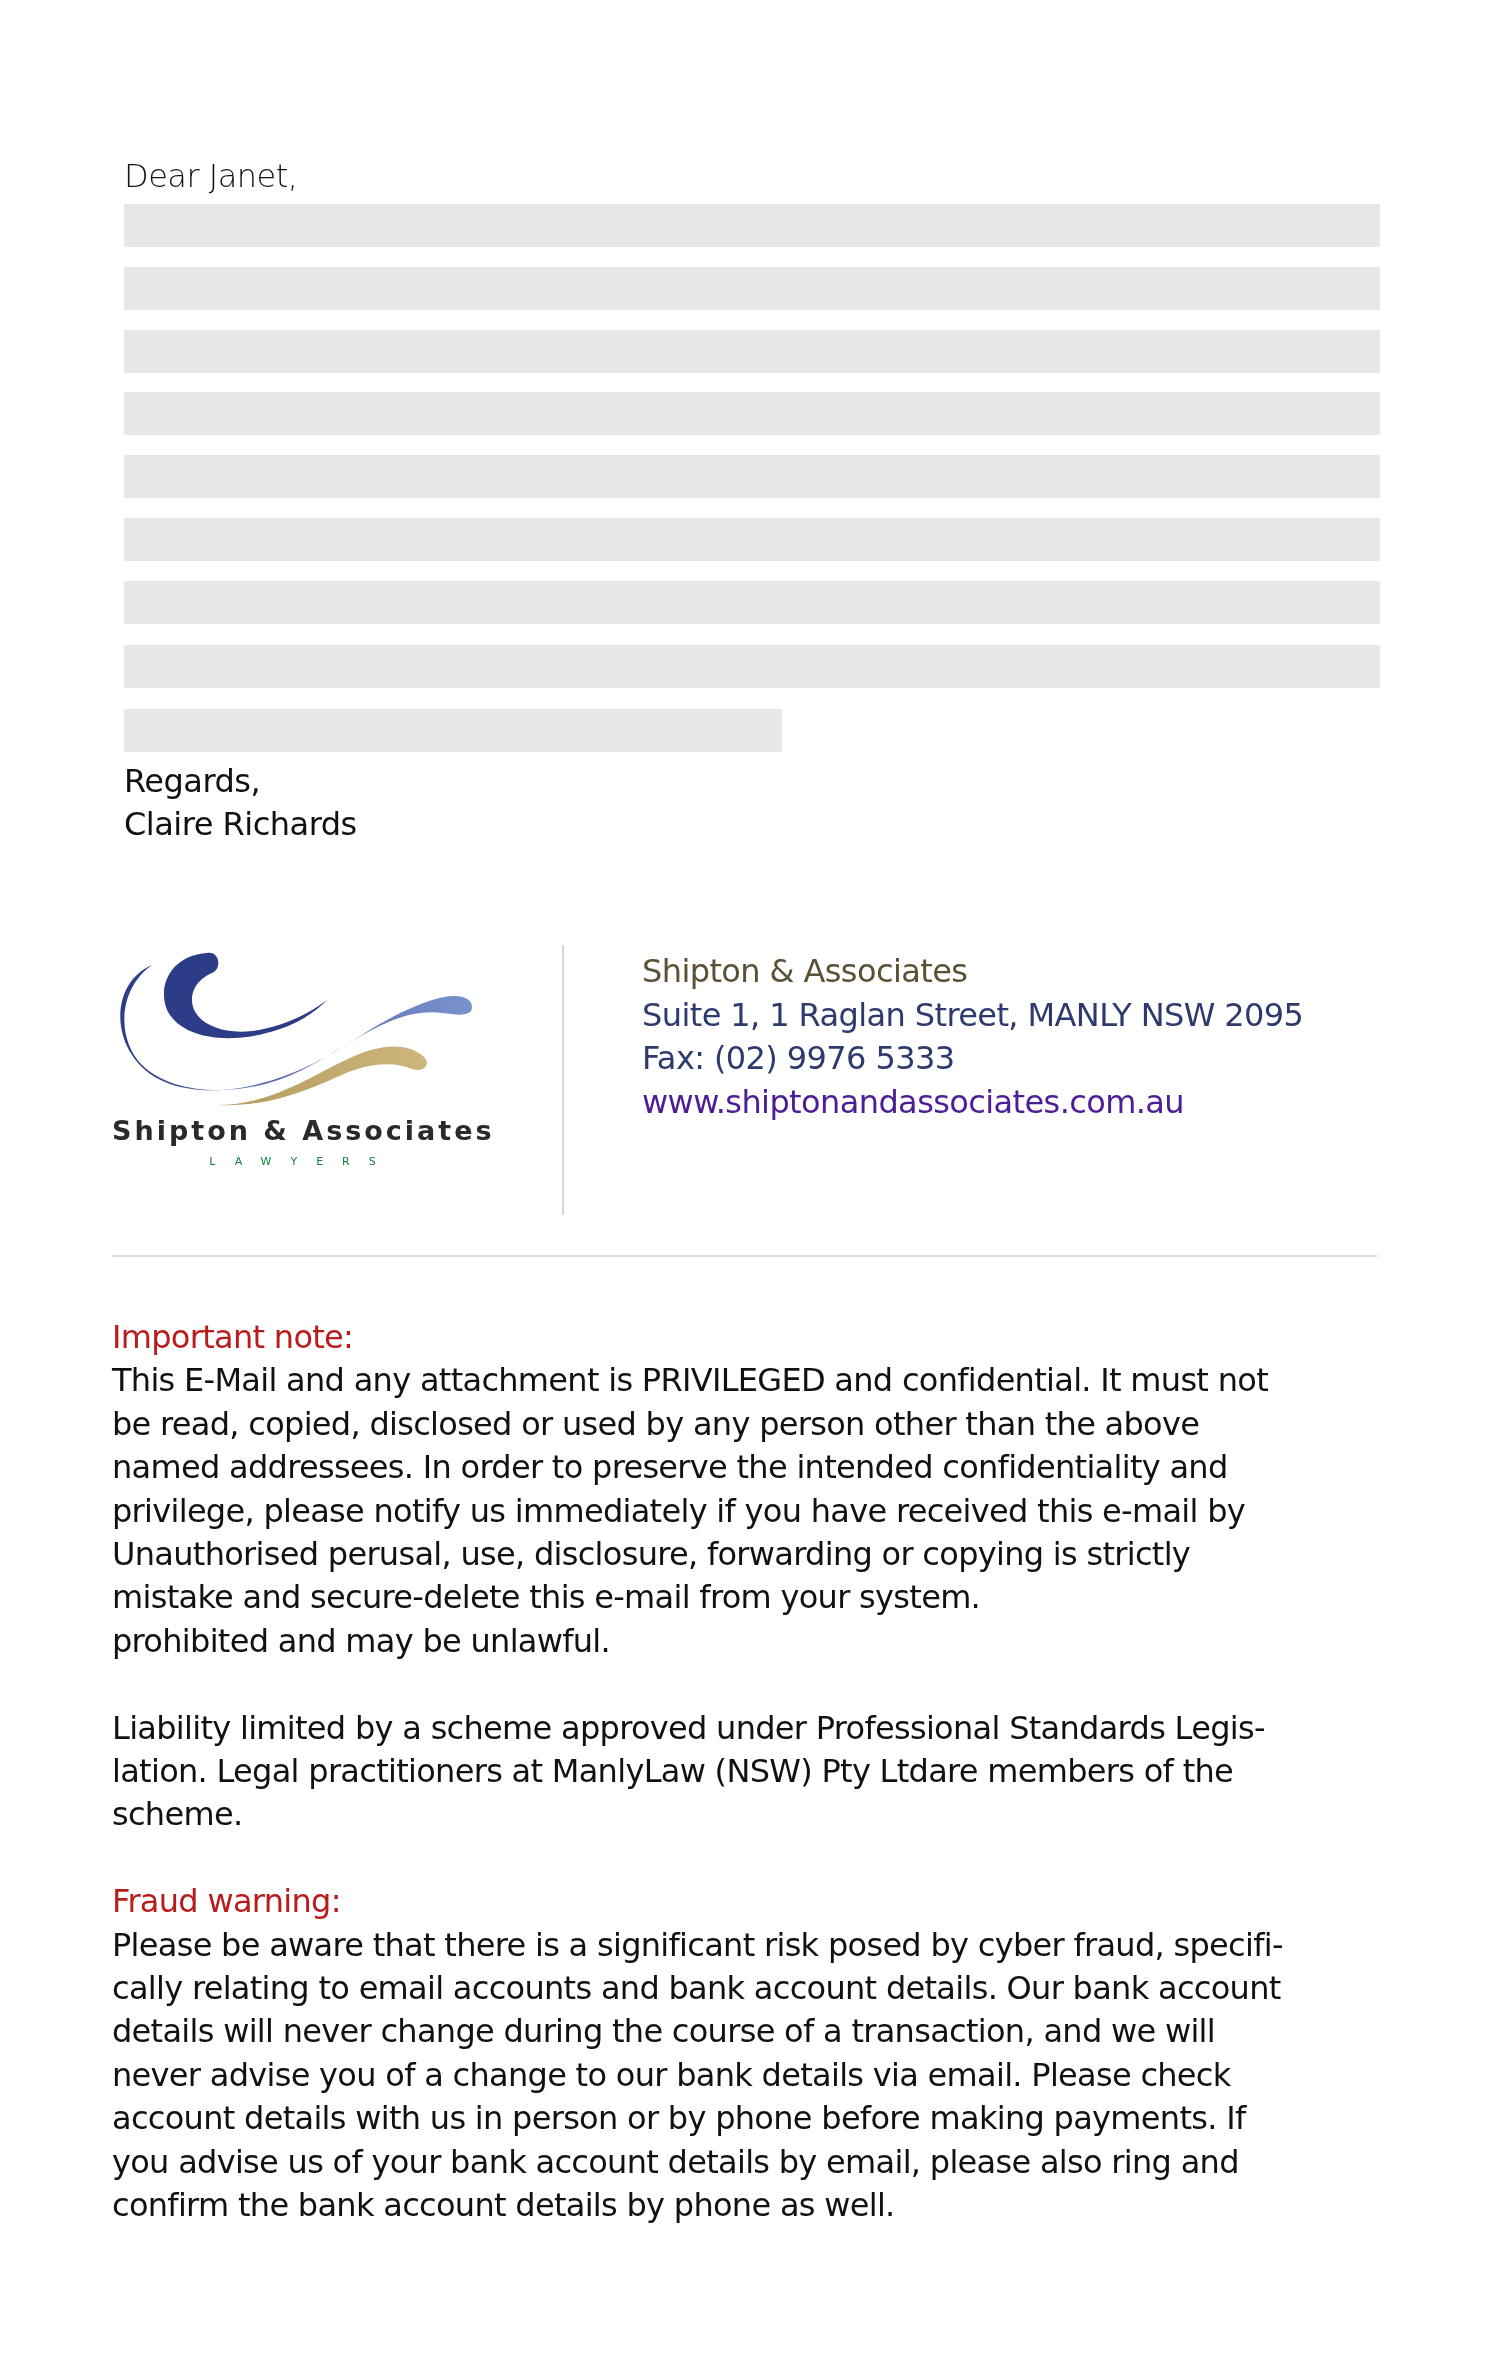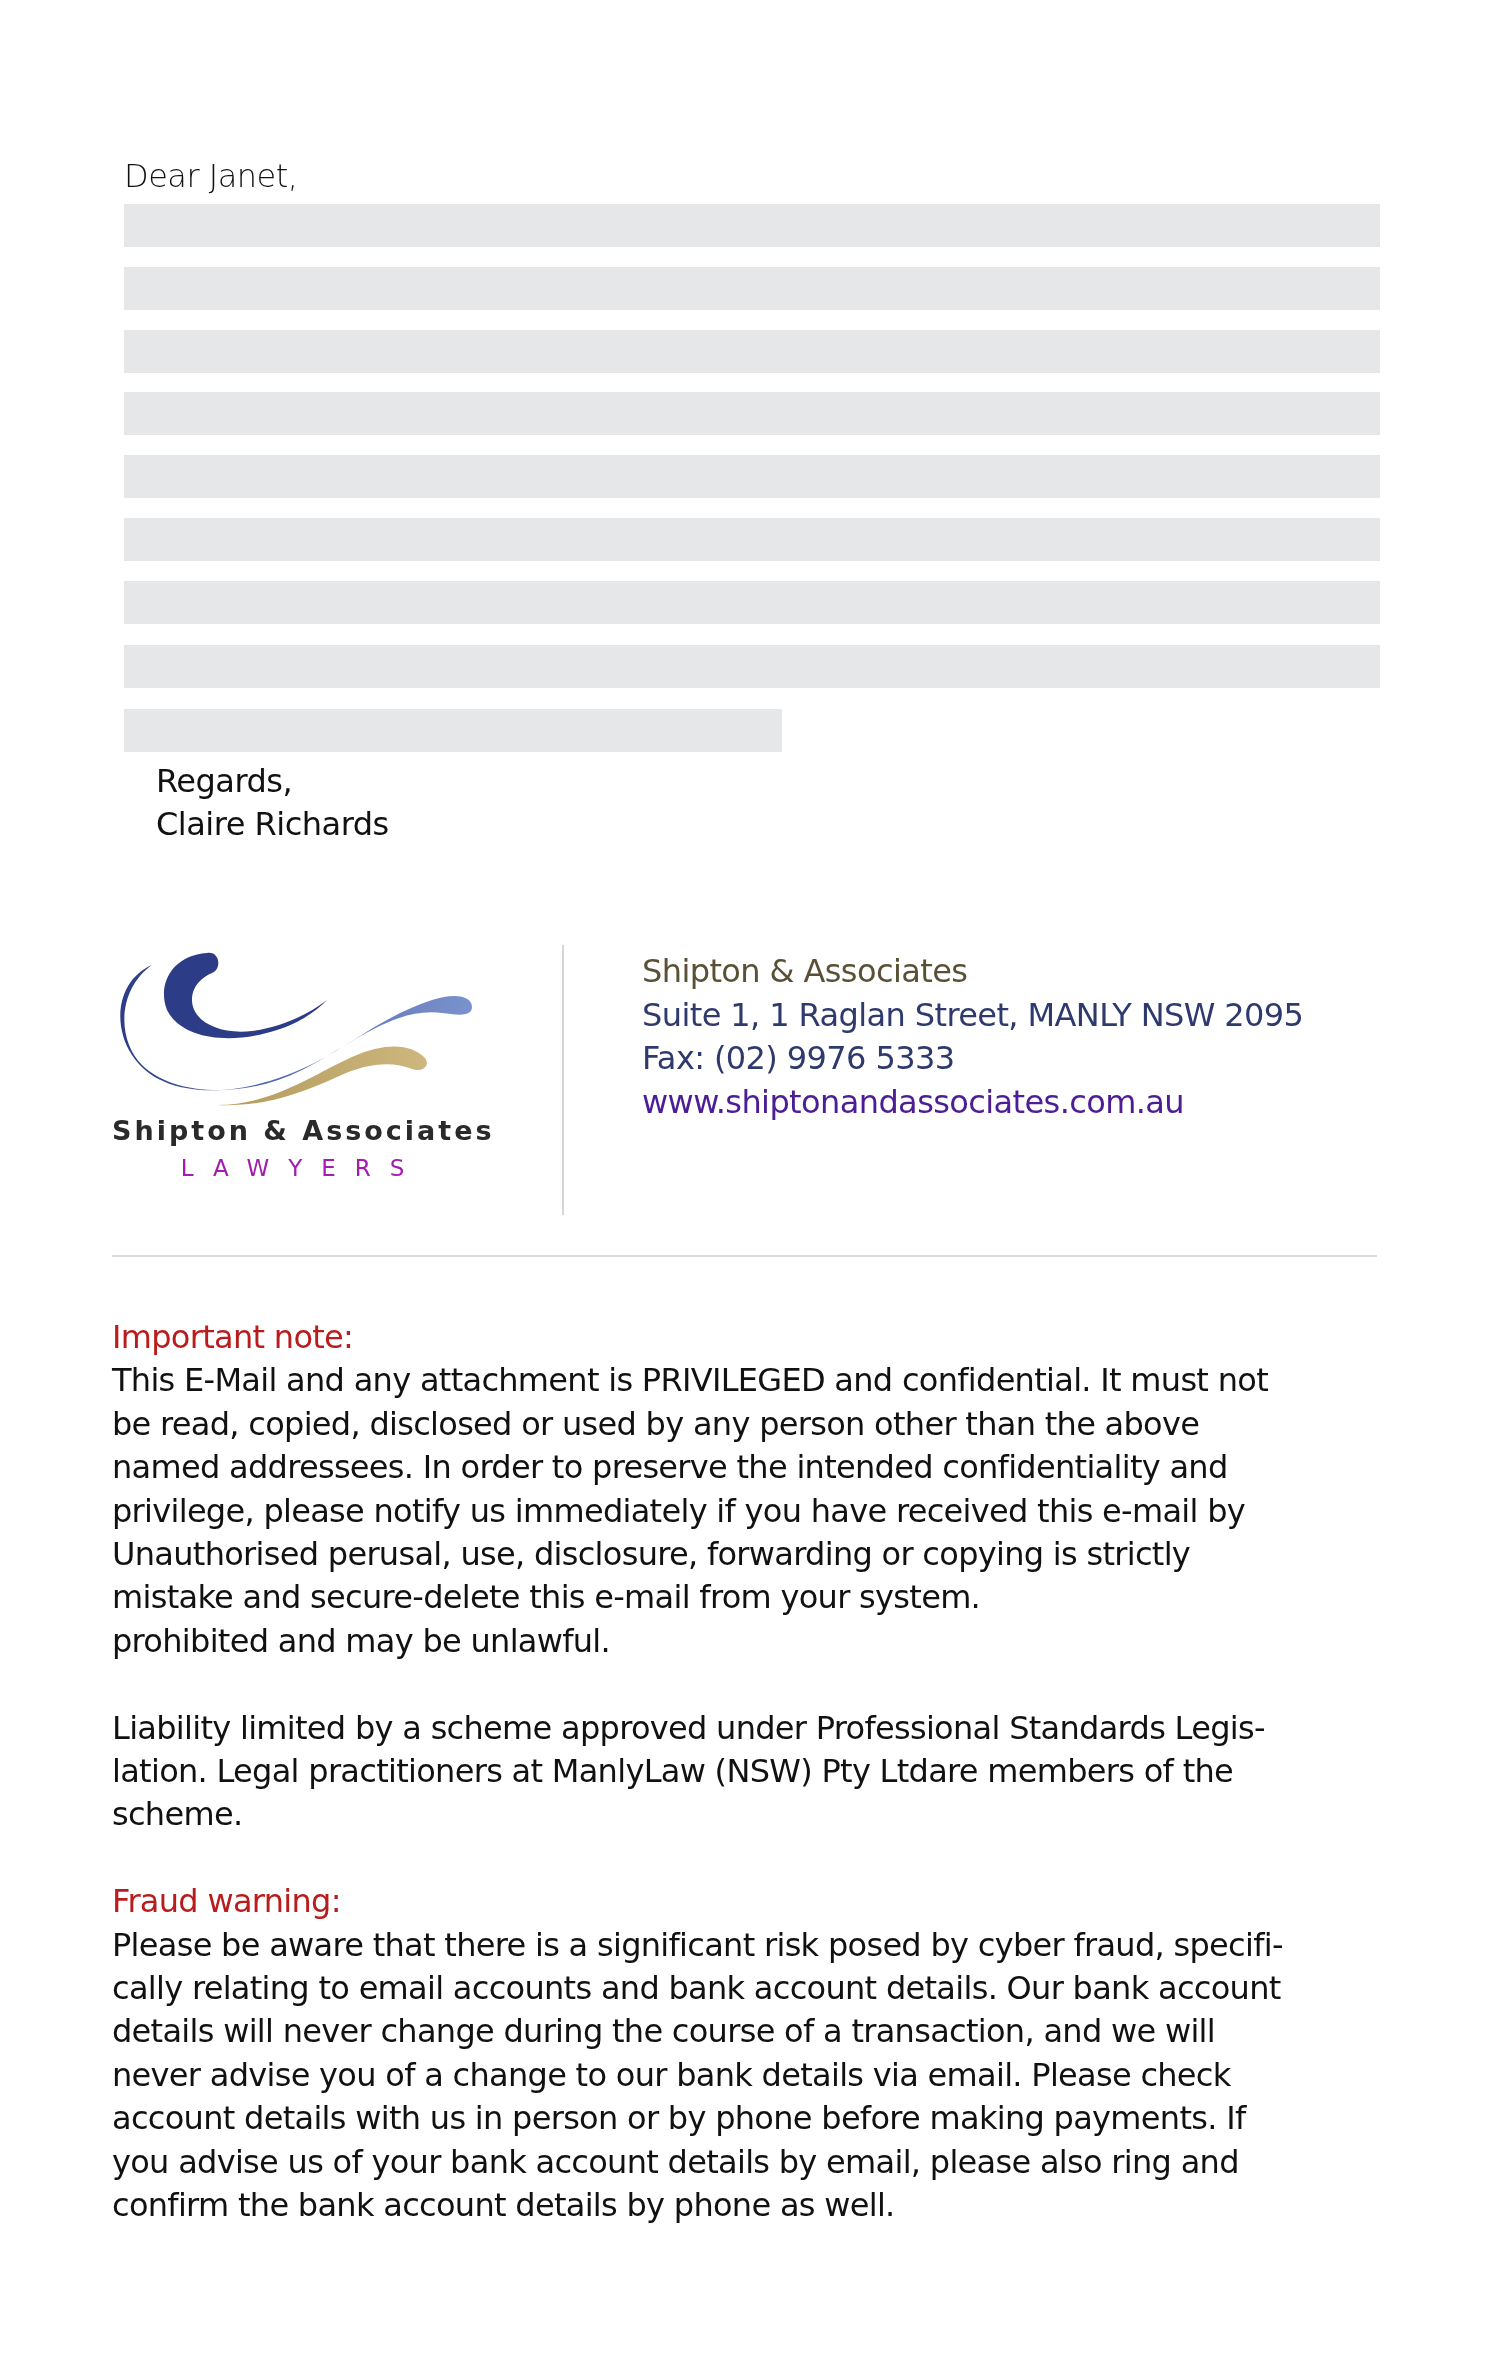--- a/index.html
+++ b/index.html
@@ -4,25 +4,25 @@
   <style>
     html, body { margin: 0; padding: 0; background: #ffffff; }
     body {
       width: 1489px; height: 2369px; position: relative; overflow: hidden;
       font-family: "DejaVu Sans", "Liberation Sans", sans-serif;
       color: #111111;
     }
     .abs { position: absolute; }
     .greeting { left: 124px; top: 118px; font-size: 32px; line-height: 44px; font-weight: 300; letter-spacing: -0.5px; margin-top: 36px; }
     .redact-bar { position: absolute; left: 124px; height: 43px; background: #e6e7e9; }
-    .signoff { left: 124px; top: 760px; font-size: 32px; line-height: 43px; letter-spacing: -0.5px; margin-left: 32px; }
+    .signoff { left: 124px; top: 760px; font-size: 32px; line-height: 43px; letter-spacing: -0.5px; }
     .signoff div { white-space: nowrap; }
     .logo-wrap { left: 112px; top: 945px; width: 380px; height: 250px; }
     .logo-name { left: 112px; top: 1115px; width: 370px; text-align: center; font-family: "DejaVu Sans", sans-serif; font-weight: bold; font-size: 27px; letter-spacing: 3px; color: #2a2a2a; white-space: nowrap; }
-    .logo-sub { left: 112px; top: 1155px; width: 370px; text-align: center; font-size: 23px; letter-spacing: 19px; color: #a21caf; white-space: nowrap; padding-left: 10px; box-sizing: border-box; }
+    .logo-sub { left: 112px; top: 1155px; width: 370px; text-align: center; font-size: 11px; letter-spacing: 19px; color: #15803d; white-space: nowrap; padding-left: 10px; box-sizing: border-box; }
     .v-divider { left: 562px; top: 945px; width: 2px; height: 270px; background: #d6d6d6; }
     .contact { left: 642px; top: 950px; font-size: 32px; line-height: 43.5px; letter-spacing: -0.6px; white-space: nowrap; }
     .contact .firm { color: #5a5035; }
     .contact .addr { color: #2e3a6e; }
     .contact .web { color: #4c1d95; }
     .h-divider { left: 112px; top: 1255px; width: 1265px; height: 2px; background: #dcdcdc; }
     .notes { left: 112px; top: 1316px; width: 1270px; font-size: 32px; line-height: 43.4px; letter-spacing: -0.7px; }
     .notes .heading { color: #b91c1c; font-weight: normal; }
     .notes .line { white-space: nowrap; }
     .notes .gap { height: 43.4px; }

